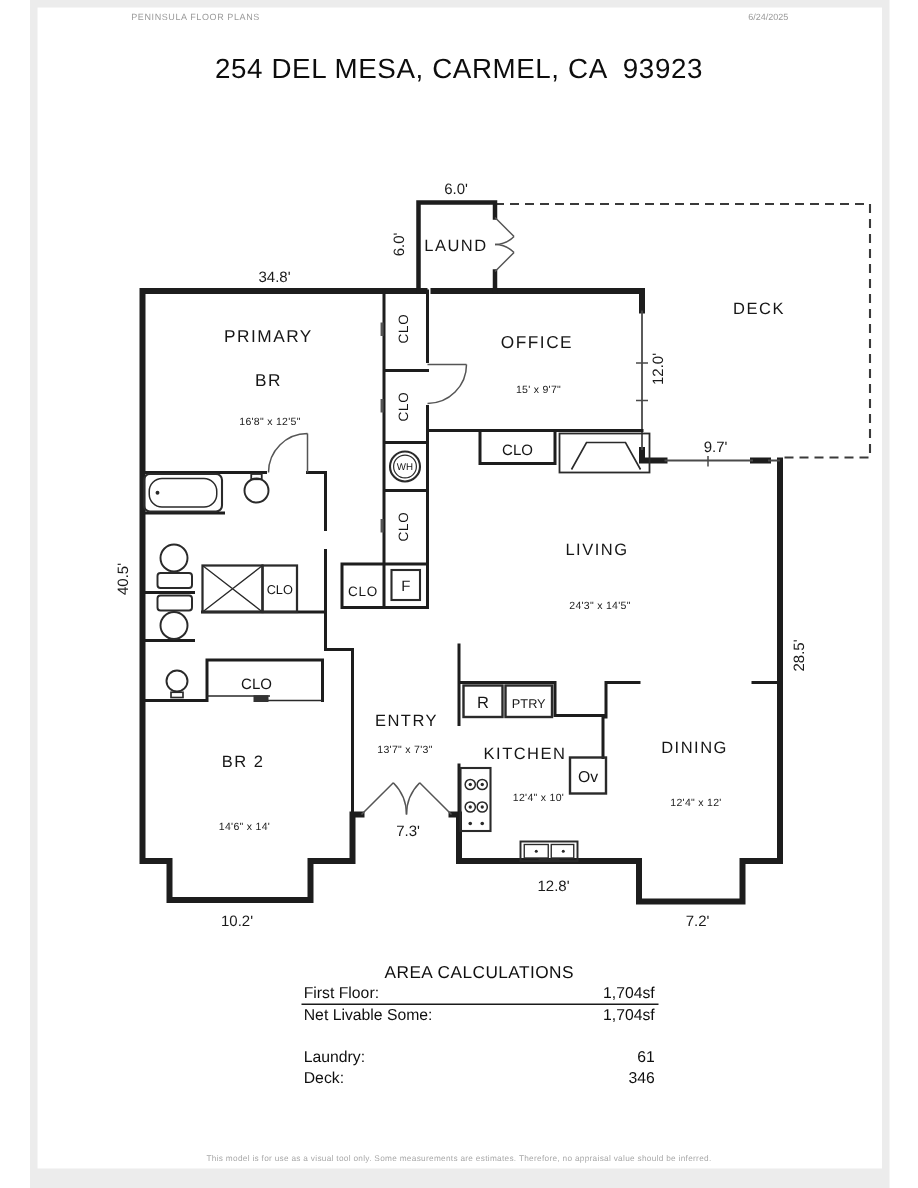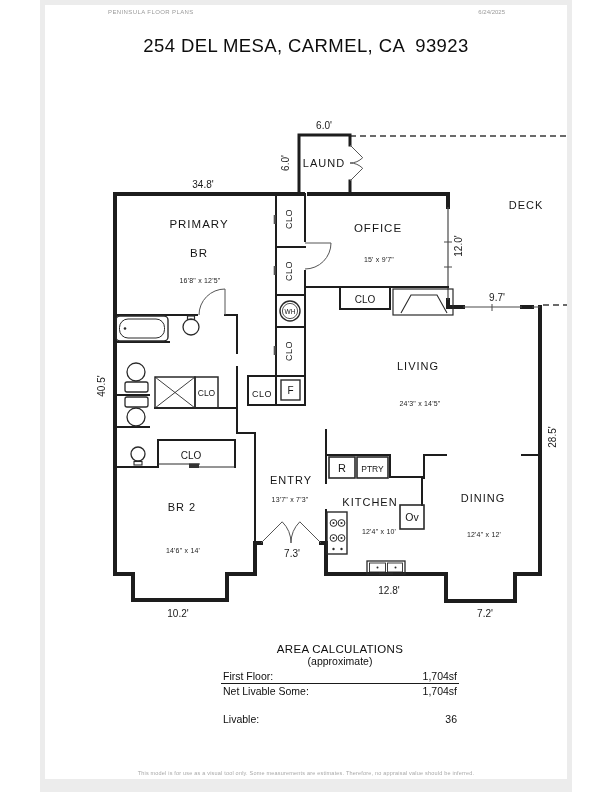--- a/index.html
+++ b/index.html
@@ -1,17 +1,17 @@
 <!DOCTYPE html>
 <html><head>
 <meta charset="utf-8">
 <style>
   html,body{margin:0;padding:0;background:#fff;}
   .page{
-    position:relative;width:532px;height:792px;margin:0 auto;background:#fff;
+    position:relative;width:573px;height:792px;margin:0 auto;background:#fff;
     font-family:"Liberation Sans",sans-serif;color:#161616;overflow:hidden;
     box-sizing:border-box;border:5px solid #ececec;border-bottom-width:13px;
   }
   .brand{position:absolute;left:63px;top:4px;font-size:6px;color:#9a9a9a;letter-spacing:.4px;}
   .date{position:absolute;right:62px;top:4px;font-size:6px;color:#9a9a9a;}
   .title{position:absolute;left:0;top:30px;width:100%;text-align:center;
          font-size:18.5px;letter-spacing:.4px;white-space:pre;color:#0d0d0d;}
   .plan{position:absolute;left:0;top:98px;}
   svg text{font-family:"Liberation Sans",sans-serif;fill:#161616;}
   .rl{font-size:11px;letter-spacing:1px;}
@@ -209,29 +209,32 @@
       <text class="dim" x="511" y="432" transform="rotate(-90 511 432)">28.5'</text>
       <text class="dim" x="133" y="612">10.2'</text>
       <text class="dim" x="247" y="552">7.3'</text>
       <text class="dim" x="344" y="589">12.8'</text>
       <text class="dim" x="440" y="612">7.2'</text>
     </g>
   </svg>
 
   <div class="area">
     <div class="t">AREA CALCULATIONS</div>
-    <div class="s">(approximate)</div>
     <div class="row u">
       <span>First Floor:</span>
       <span>1,704sf</span>
     </div>
     <div class="row">
       <span>Net Livable Some:</span>
       <span>1,704sf</span>
     </div>
     <div class="row gap">
-      <span>Livable:</span>
-      <span>36</span>
+      <span>Laundry:</span>
+      <span>61</span>
+    </div>
+    <div class="row">
+      <span>Deck:</span>
+      <span>346</span>
     </div>
   </div>
 
   <div class="footer">This model is for use as a visual tool only.  Some measurements are estimates.  Therefore, no appraisal value should be inferred.</div>
 </div>
 
 </body></html>

